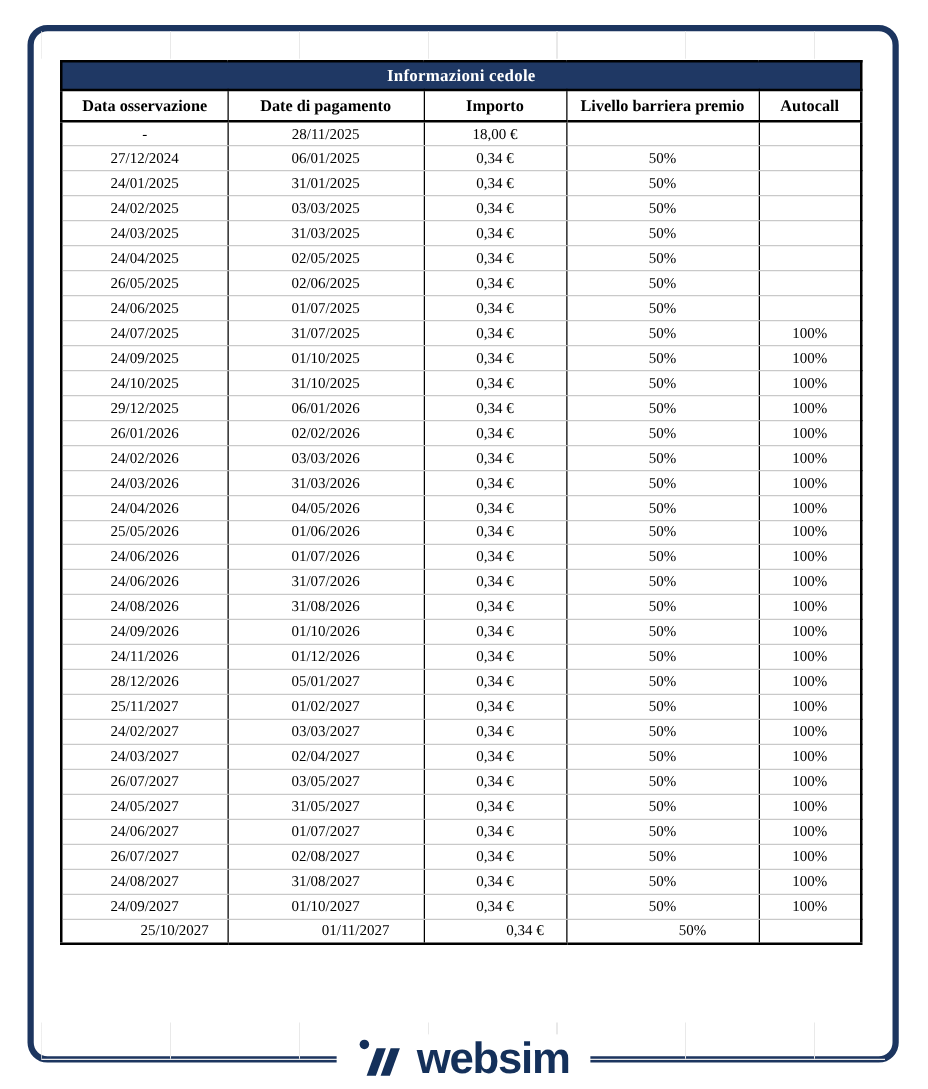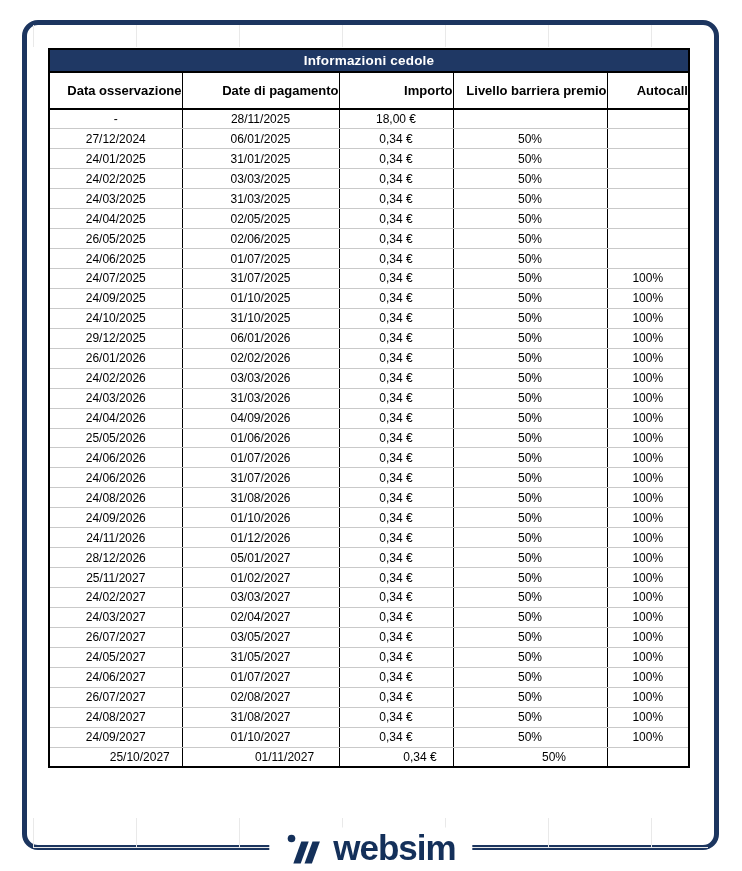--- a/index.html
+++ b/index.html
@@ -29,38 +29,39 @@
   .grid-strip.bottom { top: 793px; height: 30px; border-bottom: 1px solid #e9e9e9; }
 
   table.cedole {
     position: absolute;
     left: 21px; top: 23px;
     width: 641px;
     border-collapse: collapse;
     table-layout: fixed;
     border: 2px solid #000000;
     background: #ffffff;
+    font-family: Liberation Serif, serif;
   }
   th.title-cell {
     background: #1f3864;
     color: #ffffff;
     font-size: 13.5px;
     font-weight: bold;
     height: 23px;
     text-align: center;
     vertical-align: middle;
     border: 2px solid #000000;
     letter-spacing: 0.2px;
   }
   tr.col-header th {
     font-size: 13px;
     font-weight: bold;
     color: #000000;
-    height: 37px;
-    text-align: right;
+    height: 25px;
+    text-align: center;
     vertical-align: middle;
     border-left: 1px solid #000000;
     border-right: 1px solid #000000;
     border-bottom: 2px solid #000000;
     white-space: nowrap;
     background: #ffffff;
   }
   tbody td {
     font-size: 12px;
     color: #000000;
@@ -74,21 +75,21 @@
     background: #ffffff;
     padding: 0;
   }
   tbody tr:last-child td { border-bottom: 2px solid #000000; padding-left: 48px; }
 
   .logo {
     position: absolute;
     left: 371px; top: 847px;
     transform: translate(-50%, -50%);
     display: flex;
-    align-items: flex-end;
+    align-items: flex-start;
     gap: 9px;
     background: #ffffff;
     padding: 2px 17px;
     z-index: 5;
   }
   .logo .brand-text {
     font-size: 35px;
     font-weight: bold;
     color: #14305a;
     letter-spacing: -1px;
@@ -224,21 +225,21 @@
         </tr>
         <tr>
           <td>24/03/2026</td>
           <td>31/03/2026</td>
           <td>0,34 €</td>
           <td>50%</td>
           <td>100%</td>
         </tr>
         <tr>
           <td>24/04/2026</td>
-          <td>04/09/2026</td>
+          <td>04/05/2026</td>
           <td>0,34 €</td>
           <td>50%</td>
           <td>100%</td>
         </tr>
         <tr>
           <td>25/05/2026</td>
           <td>01/06/2026</td>
           <td>0,34 €</td>
           <td>50%</td>
           <td>100%</td>

